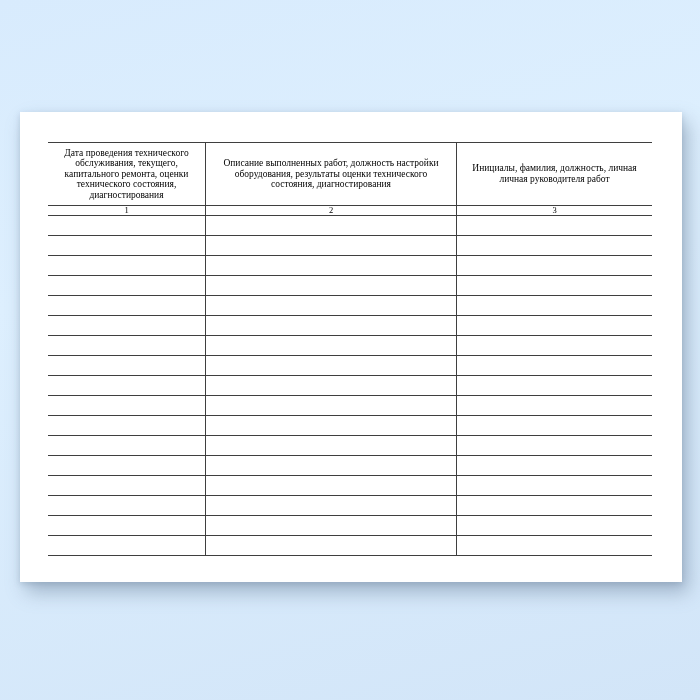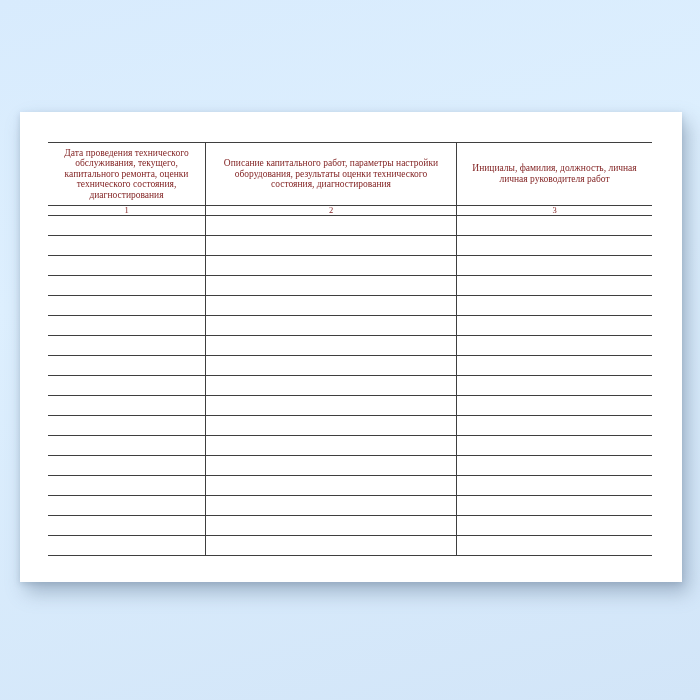--- a/index.html
+++ b/index.html
@@ -23,21 +23,21 @@
     background: #ffffff;
     box-shadow: 6px 10px 18px rgba(96, 118, 145, 0.45),
                 0 2px 6px rgba(96, 118, 145, 0.25);
   }
   .doc-table {
     position: absolute;
     left: 28px;
     top: 30px;
     width: 604px;
     border-top: 1px solid #3f3f3f;
-    color: #7f1d1d;
+    color: #000000;
   }
   .trow {
     display: grid;
     grid-template-columns: 157px 251px 196px;
   }
   .cell {
     min-width: 0;
   }
   .c2, .c3 {
     border-left: 1px solid #3f3f3f;
@@ -73,21 +73,21 @@
 </style>
 </head>
 <body>
 
 <div class="backdrop">
   <div class="page">
     <div class="doc-table">
 
       <div class="trow head-row">
         <div class="cell c1 head-cell">Дата проведения технического обслуживания, текущего, капитального ремонта, оценки технического состояния, диагностирования</div>
-        <div class="cell c2 head-cell">Описание капитального работ, параметры настройки оборудования, результаты оценки технического состояния, диагностирования</div>
+        <div class="cell c2 head-cell">Описание выполненных работ, должность настройки оборудования, результаты оценки технического состояния, диагностирования</div>
         <div class="cell c3 head-cell">Инициалы, фамилия, должность, личная личная руководителя работ</div>
       </div>
 
       <div class="trow num-row">
         <div class="cell c1 num-cell">1</div>
         <div class="cell c2 num-cell">2</div>
         <div class="cell c3 num-cell">3</div>
       </div>
 
       <div>

